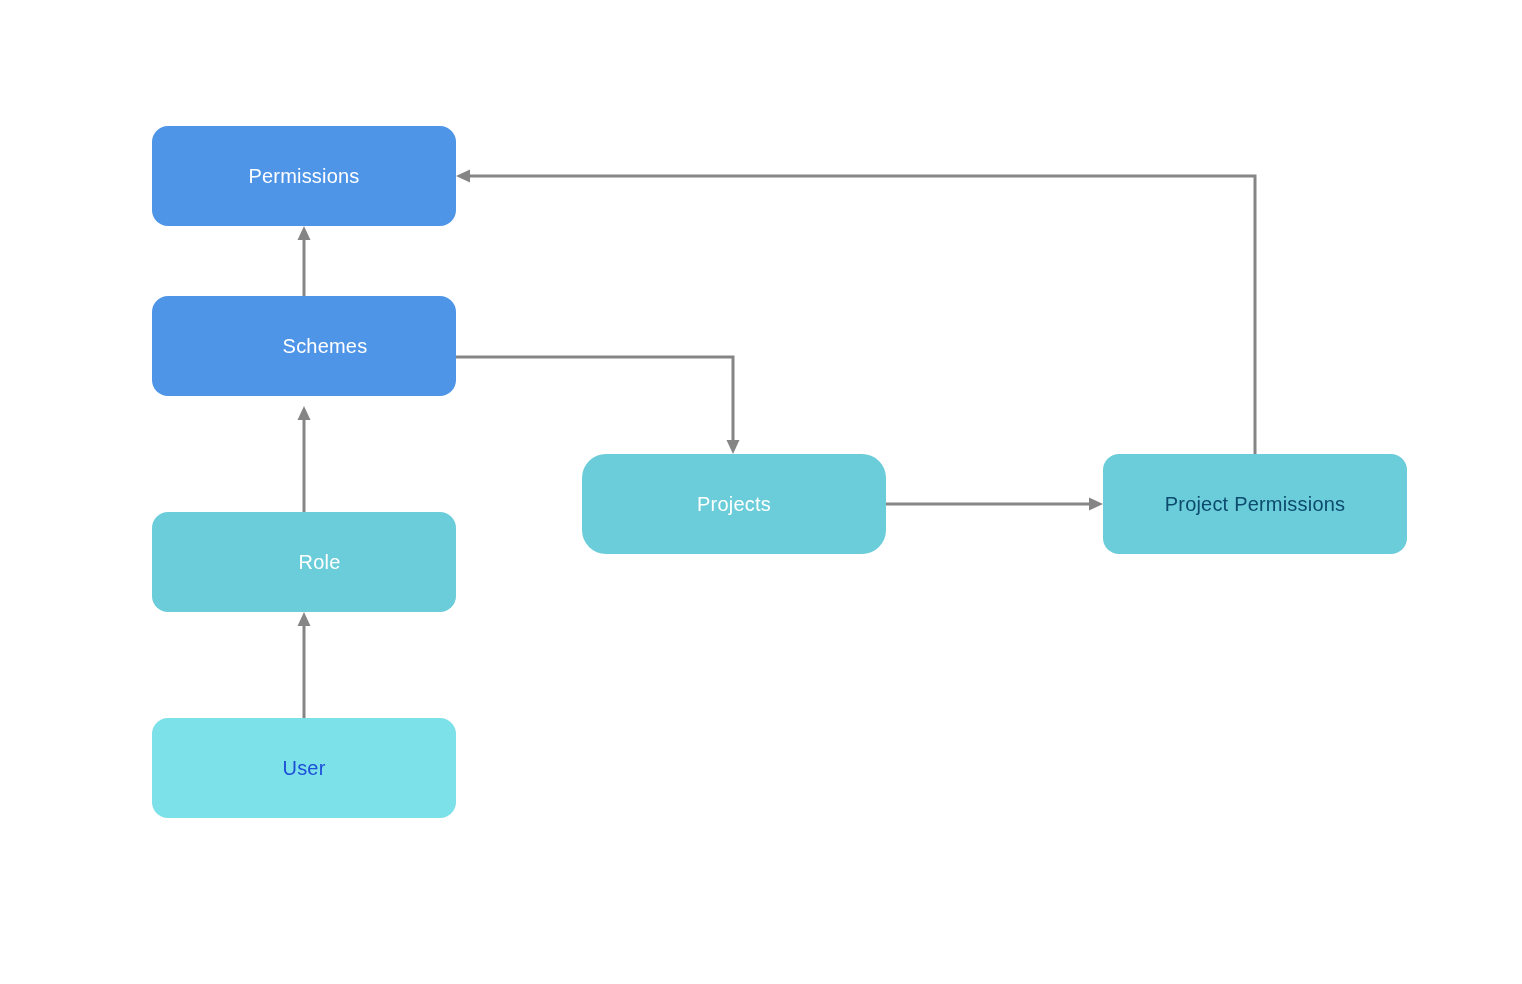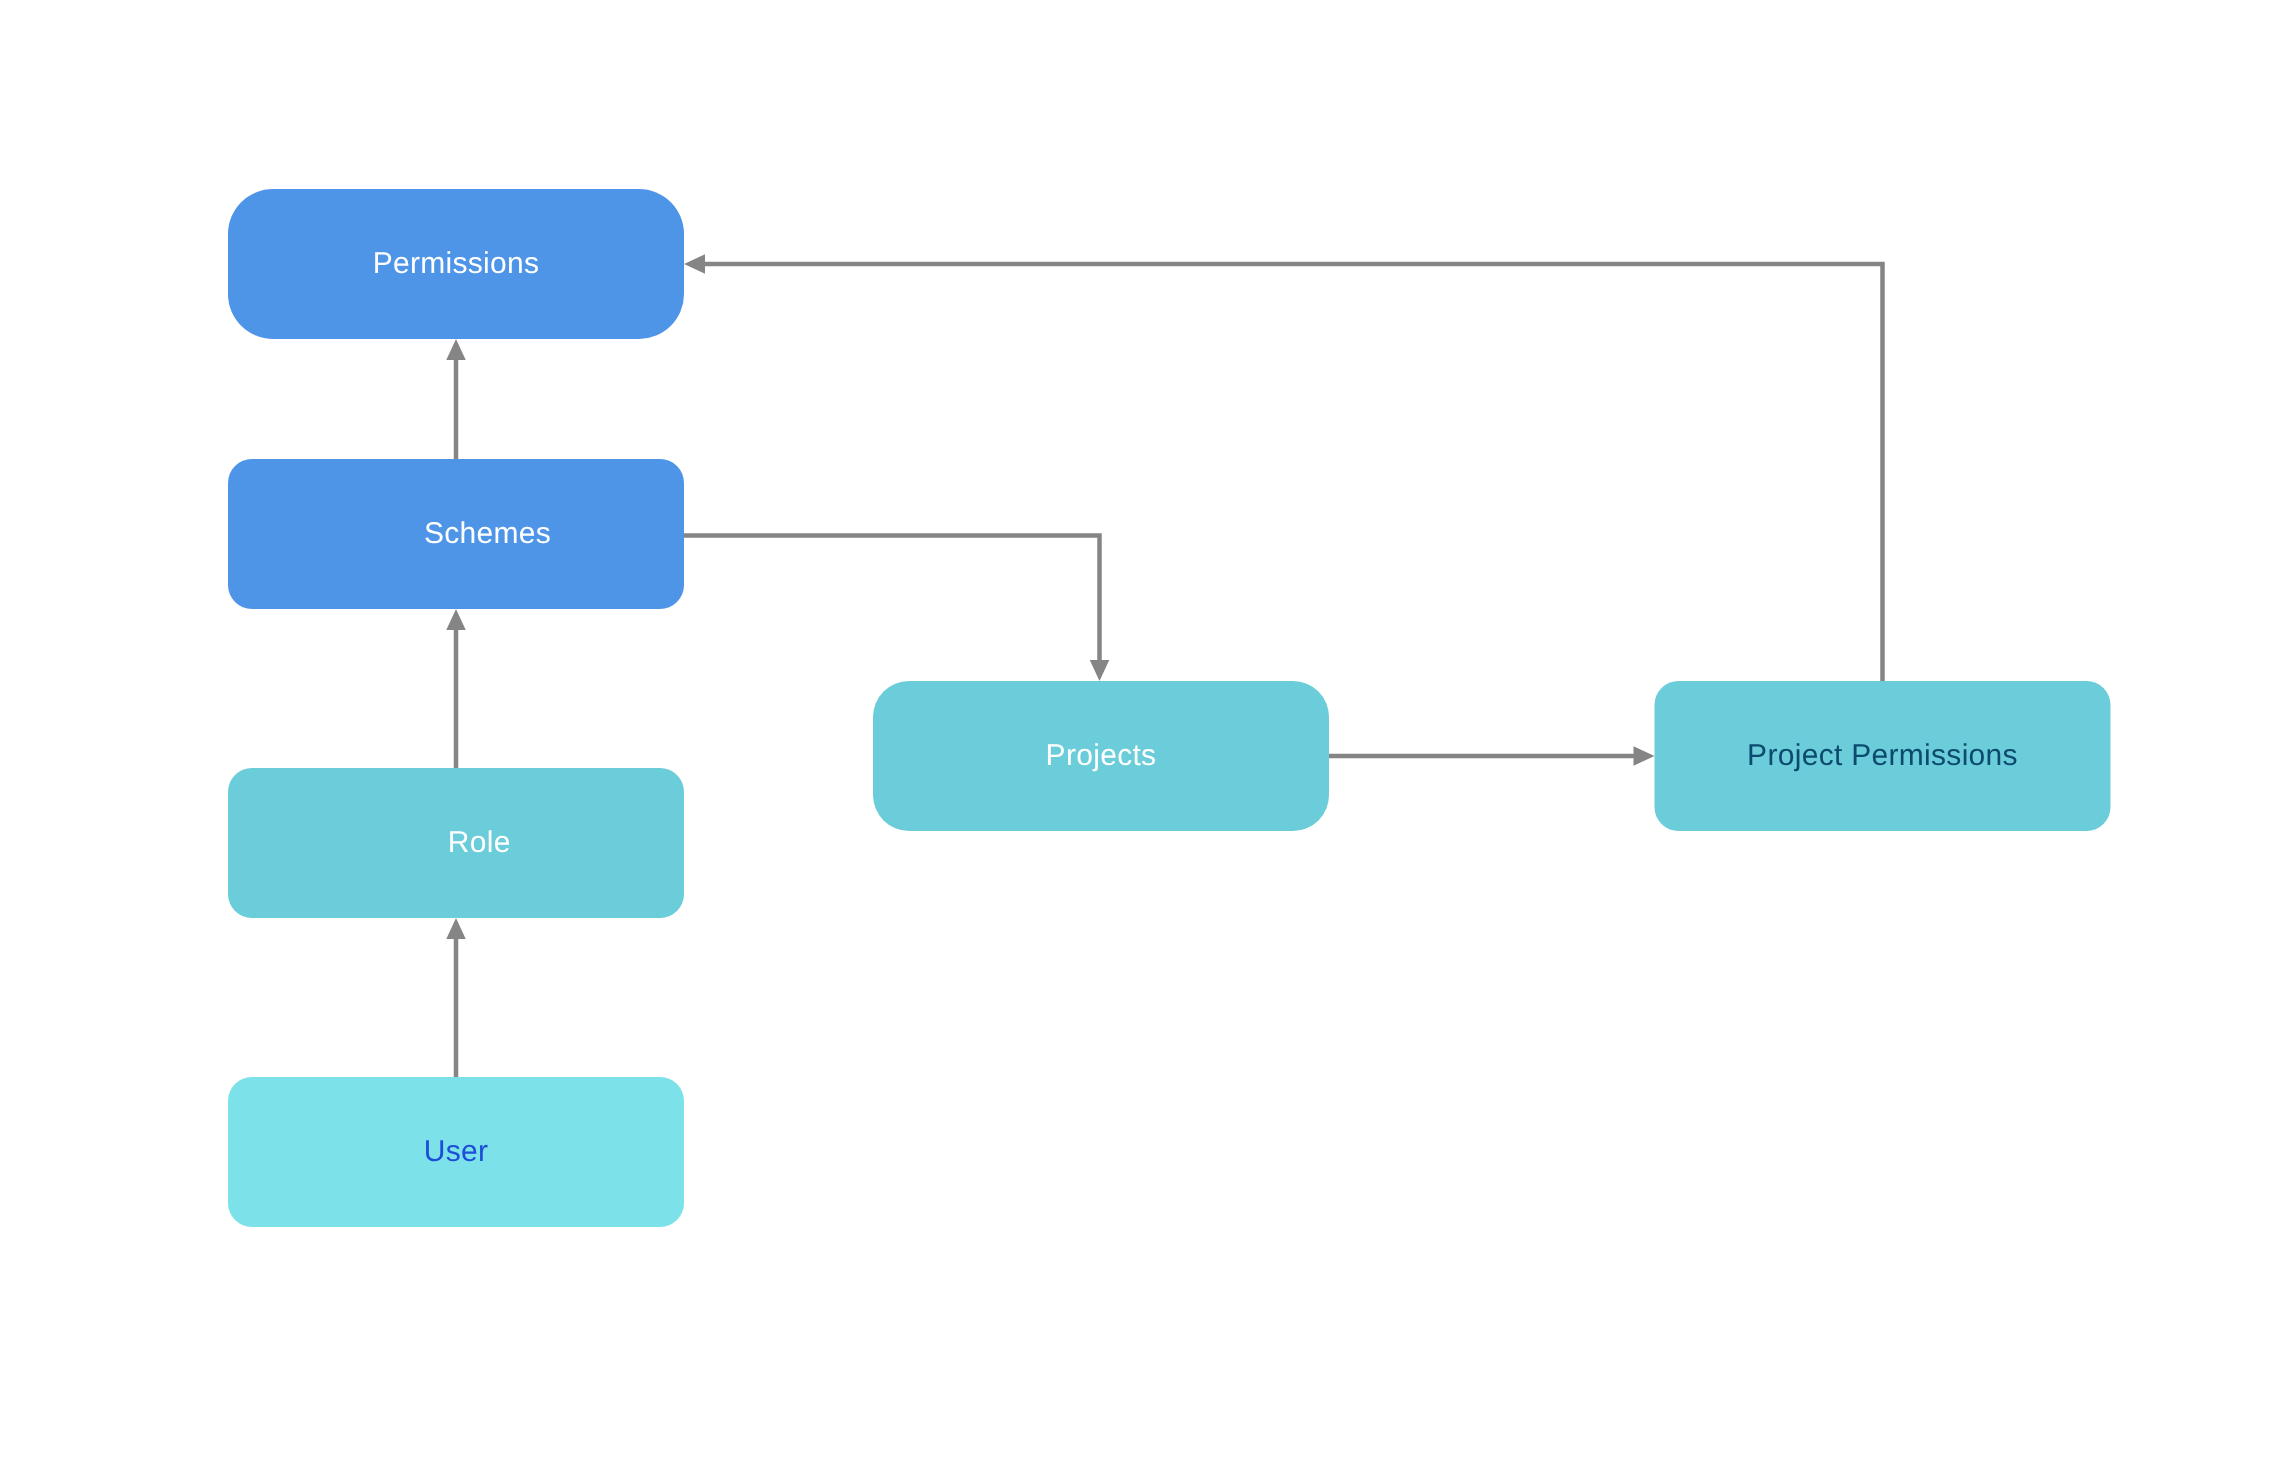--- a/index.html
+++ b/index.html
@@ -33,21 +33,21 @@
     justify-content: center;
     box-sizing: border-box;
   }
   .node-label {
     font-size: 20px;
     font-weight: 400;
     letter-spacing: 0.2px;
     white-space: nowrap;
   }
   #node-permissions          { left: 152px;  top: 126px; }
-  #node-schemes              { left: 152px;  top: 306px; padding-left: 42px; }
+  #node-schemes              { left: 152px;  top: 296px; padding-left: 42px; }
   #node-role                 { left: 152px;  top: 512px; padding-left: 31px; }
   #node-user                 { left: 152px;  top: 718px; }
   #node-projects             { left: 582px;  top: 454px; }
   #node-project-permissions  { left: 1103px; top: 454px; }
 </style>
 </head>
 <body>
 
 <div class="canvas">
 
@@ -77,21 +77,21 @@
       <line x1="886" y1="504" x2="1091" y2="504" stroke-width="3" stroke="#858585"></line>
       <polygon points="1103,504 1089,497.5 1089,510.5" fill="#858585"></polygon>
     </g>
 
     <g>
       <polyline points="1255,454 1255,176 468,176" fill="none" stroke-width="3" stroke="#858585"></polyline>
       <polygon points="456,176 470,169.5 470,182.5" fill="#858585"></polygon>
     </g>
   </svg>
 
-  <div class="node" id="node-permissions" style="background-color: rgb(78, 149, 232); border-radius: 30px;">
+  <div class="node" id="node-permissions" style="background-color: rgb(78, 149, 232);">
     <span class="node-label" style="color: rgb(255, 255, 255);">Permissions</span>
   </div>
 
   <div class="node" id="node-schemes" style="background-color: rgb(78, 149, 232);">
     <span class="node-label" style="color: rgb(255, 255, 255);">Schemes</span>
   </div>
 
   <div class="node" id="node-role" style="background-color: rgb(107, 205, 217);">
     <span class="node-label" style="color: rgb(255, 255, 255);">Role</span>
   </div>

